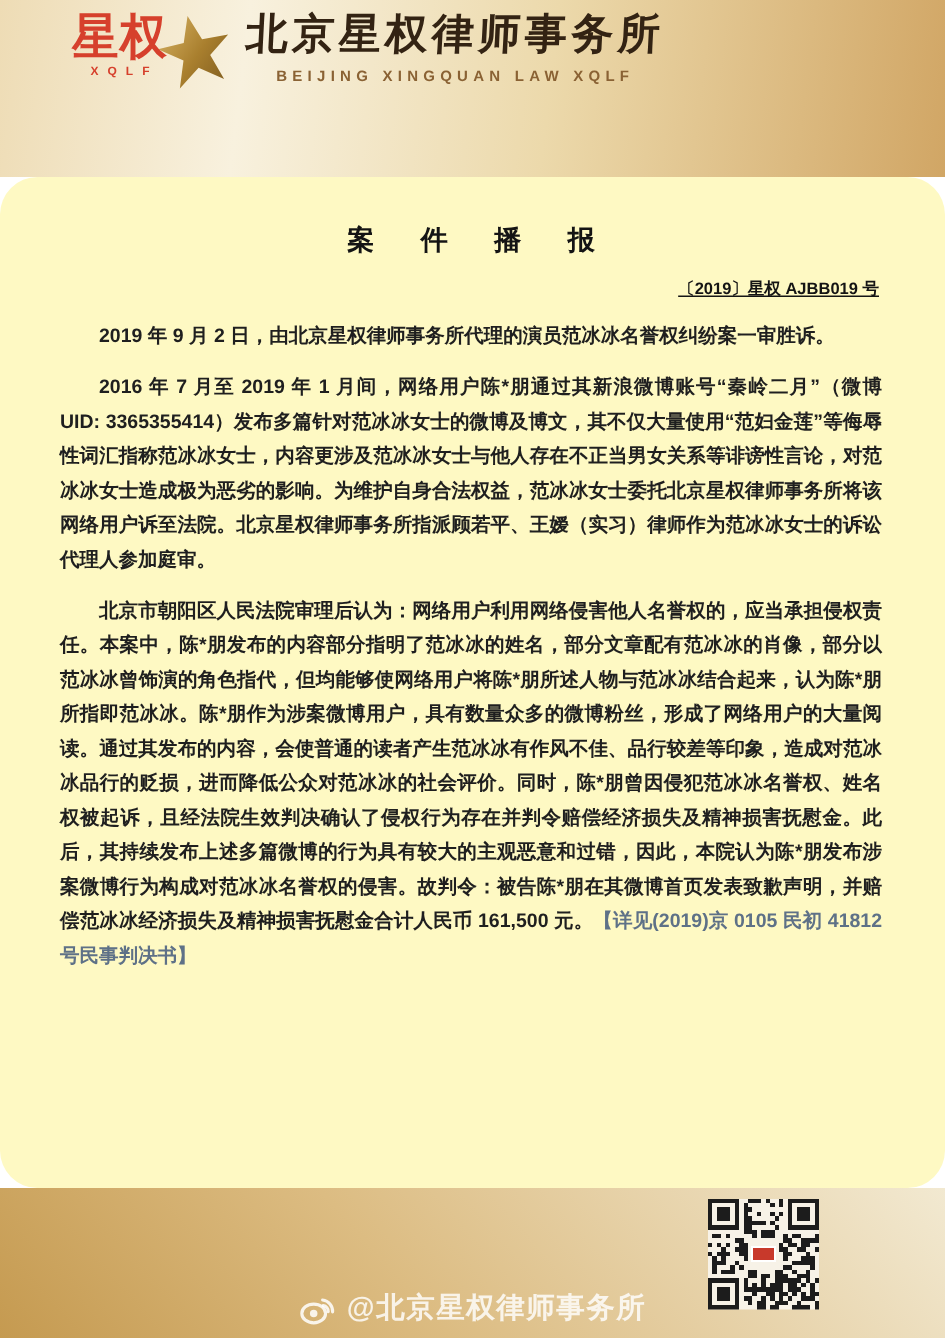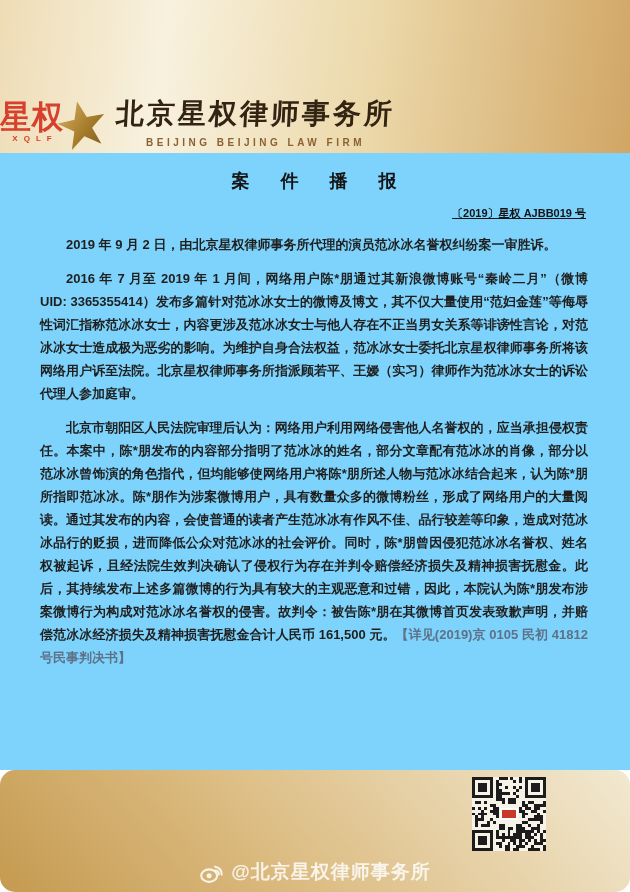--- a/index.html
+++ b/index.html
@@ -3,62 +3,61 @@
 <meta charset="utf-8">
 <style>
   html,body{margin:0;padding:0;background:#e9e9e9;}
   .page{
     width:630px;height:892px;margin:0 auto;position:relative;overflow:hidden;
     background:#fff;display:flex;flex-direction:column;
     font-family:"Liberation Sans","DejaVu Sans",sans-serif;
   }
   
   .band-top{
-    height:153px;flex:0 0 auto;
+    height:118px;flex:0 0 auto;
     background:linear-gradient(97deg,#eedcb5 0%,#f8f1de 26%,#ecd9ab 58%,#d1a665 100%);
-    display:flex;align-items:flex-end;box-sizing:border-box;
+    display:flex;align-items:flex-start;padding-left:48px;box-sizing:border-box;
   }
   .logo-wrap{display:flex;align-items:center;}
   .logo-seal{display:flex;flex-direction:column;align-items:center;line-height:1;}
   .logo-cn{
     color:#d6402c;font-weight:900;font-size:31px;letter-spacing:1px;
     transform:scaleY(1.05);font-family:"DejaVu Sans",sans-serif;
   }
   .logo-sub{color:#d6402c;font-size:8px;font-weight:bold;letter-spacing:6px;margin-top:3px;text-indent:6px;}
   .star-box{width:52px;height:56px;margin:6px 2px 0 -8px;}
   .firm-names{margin-left:6px;margin-top:-2px;}
   .firm-cn{
     font-size:28px;font-weight:900;color:#332313;letter-spacing:3px;
     font-family:"DejaVu Serif","Liberation Serif",serif;transform:skewX(-3deg);
   }
   .firm-en{
     font-size:10px;font-weight:bold;color:#8a6234;letter-spacing:3.5px;
     margin-top:4px;text-align:center;
   }
   
   .doc{
-    flex:1 1 auto;background:#7dd3fc;padding:6px 42px 0 40px;box-sizing:border-box;
-    color:#212121;overflow:hidden;
+    flex:1 1 auto;background:#fef9c3;padding:20px 42px 0 40px;box-sizing:border-box;
+    color:#212121;overflow:hidden;border-radius:25px;
   }
   .doc-title{
     margin:10px 0 13px;text-align:center;font-size:18px;font-weight:900;
     letter-spacing:13px;text-indent:13px;color:#141414;
   }
   .ref-no{text-align:right;font-size:11px;font-weight:bold;color:#141414;margin:0 2px 12px 0;text-decoration:underline;}
   .doc p{
     margin:0 0 11px;font-size:13px;line-height:23px;text-align:justify;
     text-indent:2em;font-weight:600;color:#1f1f1f;
   }
   .citation-blue{color:#5e7187;}
   .citation-dark{color:#1f1f1f;}
   
   .band-bottom{
-    height:122px;flex:0 0 auto;position:relative;
+    height:100px;flex:0 0 auto;position:relative;
     background:linear-gradient(48deg,#c59a50 0%,#dcbc82 42%,#f2e9d1 100%);
-    border-radius:15px;
   }
   .qr{position:absolute;top:7px;right:84px;width:74px;height:74px;}
   .watermark{
     position:absolute;left:50%;transform:translateX(-50%);bottom:7px;
     display:flex;align-items:center;gap:7px;white-space:nowrap;
     color:rgba(255,255,255,.82);font-size:19px;font-weight:bold;letter-spacing:1px;
   }
   .watermark svg{width:25px;height:25px;display:block;}
 </style>
 </head>
@@ -77,21 +76,21 @@
           <linearGradient id="gold" x1="0" y1="0" x2="1" y2="1">
             <stop offset="0" stop-color="#d9b566"></stop>
             <stop offset="0.55" stop-color="#a97f2e"></stop>
             <stop offset="1" stop-color="#7c5a1e"></stop>
           </linearGradient>
         </defs>
         <polygon points="50,4 62,37 96,38 68,59 79,93 50,72 21,93 33,59 4,38 38,37" fill="url(#gold)" transform="rotate(-12 50 50)"></polygon>
       </svg>
       <div class="firm-names">
         <div class="firm-cn">北京星权律师事务所</div>
-        <div class="firm-en">BEIJING BEIJING LAW FIRM</div>
+        <div class="firm-en">BEIJING XINGQUAN LAW XQLF</div>
       </div>
     </div>
   </header>
 
   <main class="doc">
     <h1 class="doc-title">案 件 播 报</h1>
     <div class="ref-no">〔2019〕星权 AJBB019 号</div>
 
     <p>2019 年 9 月 2 日，由北京星权律师事务所代理的演员范冰冰名誉权纠纷案一审胜诉。</p>
 

